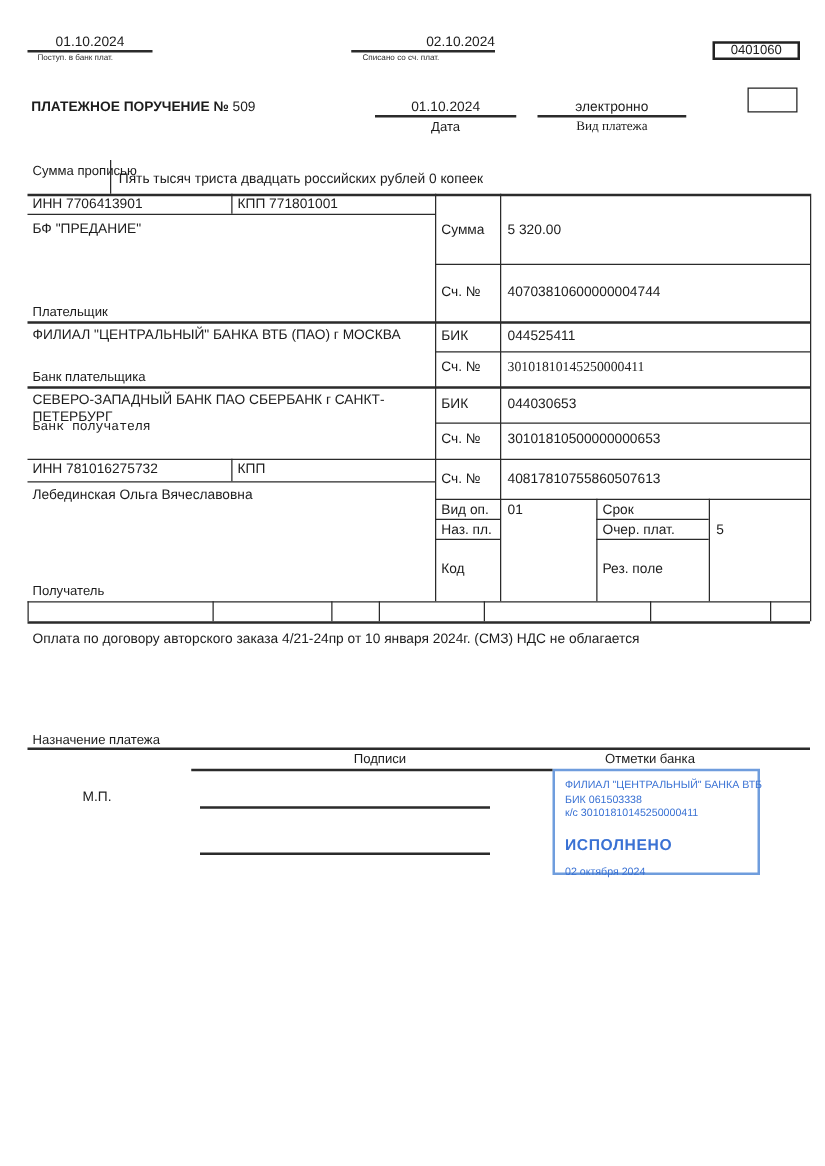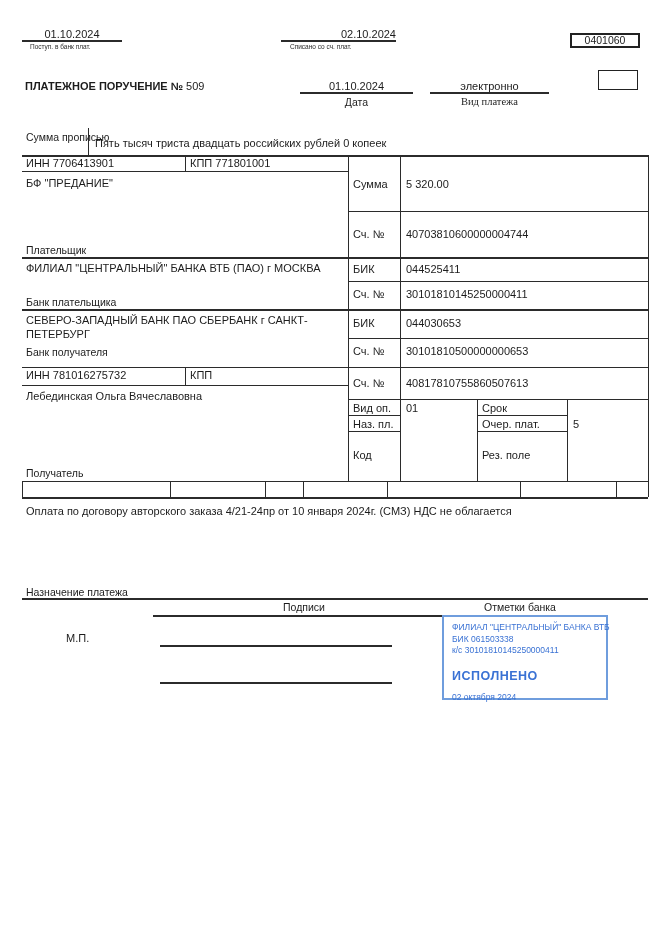--- a/index.html
+++ b/index.html
@@ -54,24 +54,24 @@
   <div class="t" style="left:353px;top:178px;">Сумма</div>
   <div class="t" style="left:406px;top:178px;">5 320.00</div>
   <div class="t" style="left:353px;top:228px;">Сч. №</div>
   <div class="t" style="left:406px;top:228px;">40703810600000004744</div>
 
   <div class="t" style="left:26px;top:262px;">ФИЛИАЛ "ЦЕНТРАЛЬНЫЙ" БАНКА ВТБ (ПАО) г МОСКВА</div>
   <div class="lbl" style="left:26px;top:296px;">Банк плательщика</div>
   <div class="t" style="left:353px;top:263px;">БИК</div>
   <div class="t" style="left:406px;top:263px;">044525411</div>
   <div class="t" style="left:353px;top:288px;">Сч. №</div>
-  <div class="t" style="left:406px;top:288px;">30101810145250000411</div>
+  <div class="t" style="left:406px;top:288px;font-family:Liberation Serif, serif;">30101810145250000411</div>
 
   <div class="t wrap" style="left:26px;top:313px;width:310px;line-height:14px;">СЕВЕРО-ЗАПАДНЫЙ БАНК ПАО СБЕРБАНК г САНКТ-ПЕТЕРБУРГ</div>
-  <div class="lbl" style="left:26px;top:346px;">Банк получателя</div>
+  <div class="lbl" style="left:26px;top:336px;font-family:Liberation Mono, monospace;">Банк получателя</div>
   <div class="t" style="left:353px;top:317px;">БИК</div>
   <div class="t" style="left:406px;top:317px;">044030653</div>
   <div class="t" style="left:353px;top:345px;">Сч. №</div>
   <div class="t" style="left:406px;top:345px;">30101810500000000653</div>
 
   <div class="t" style="left:26px;top:369px;">ИНН 781016275732</div>
   <div class="t" style="left:190px;top:369px;">КПП</div>
   <div class="t" style="left:26px;top:390px;">Лебединская Ольга Вячеславовна</div>
   <div class="lbl" style="left:26px;top:467px;">Получатель</div>
   <div class="t" style="left:353px;top:377px;">Сч. №</div>

